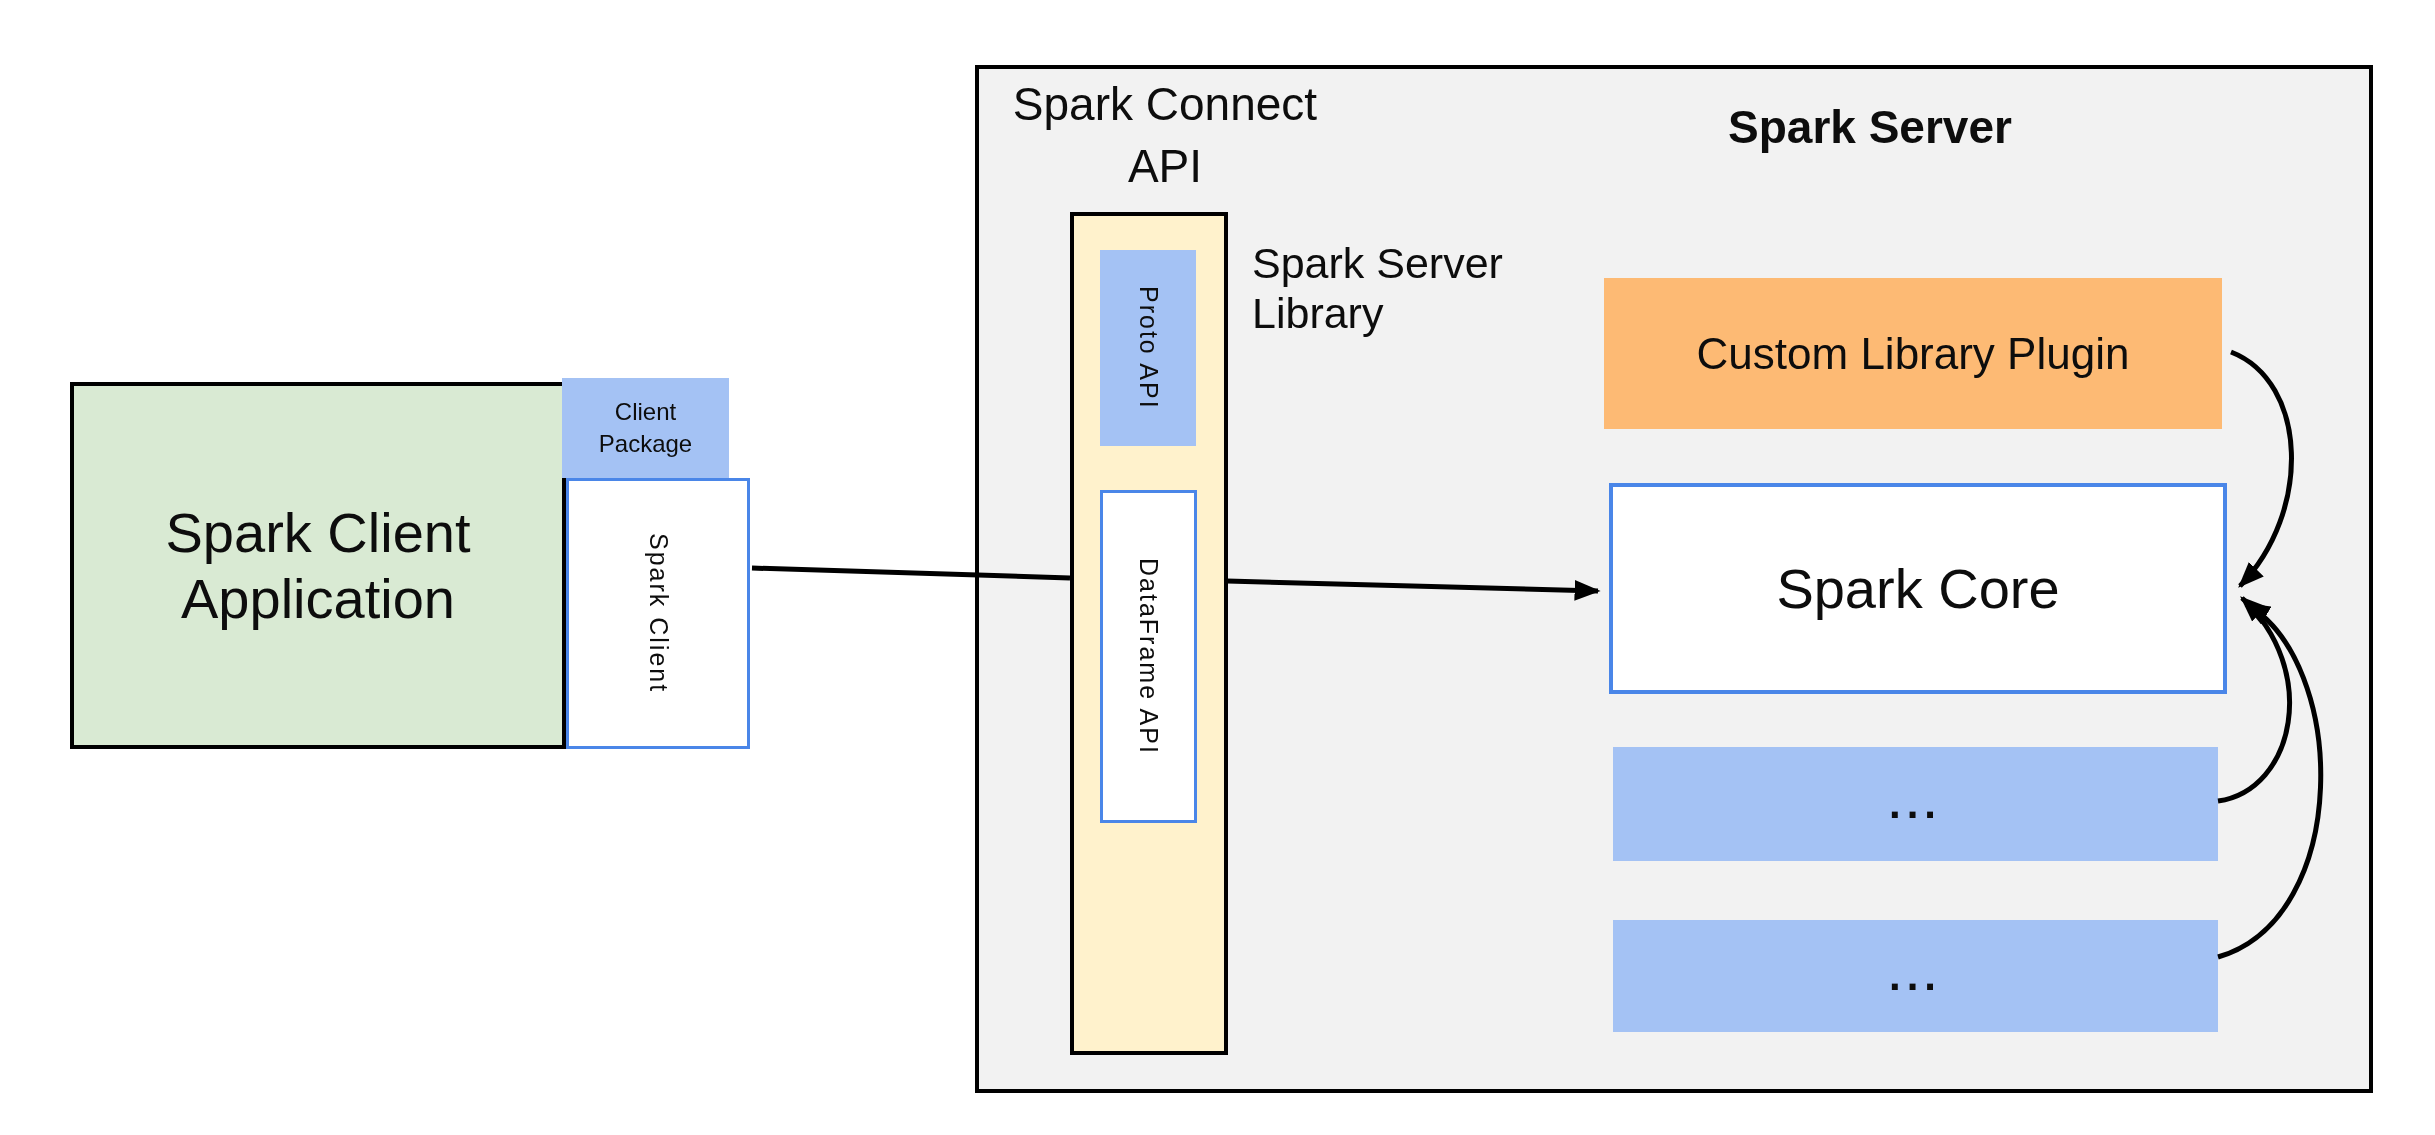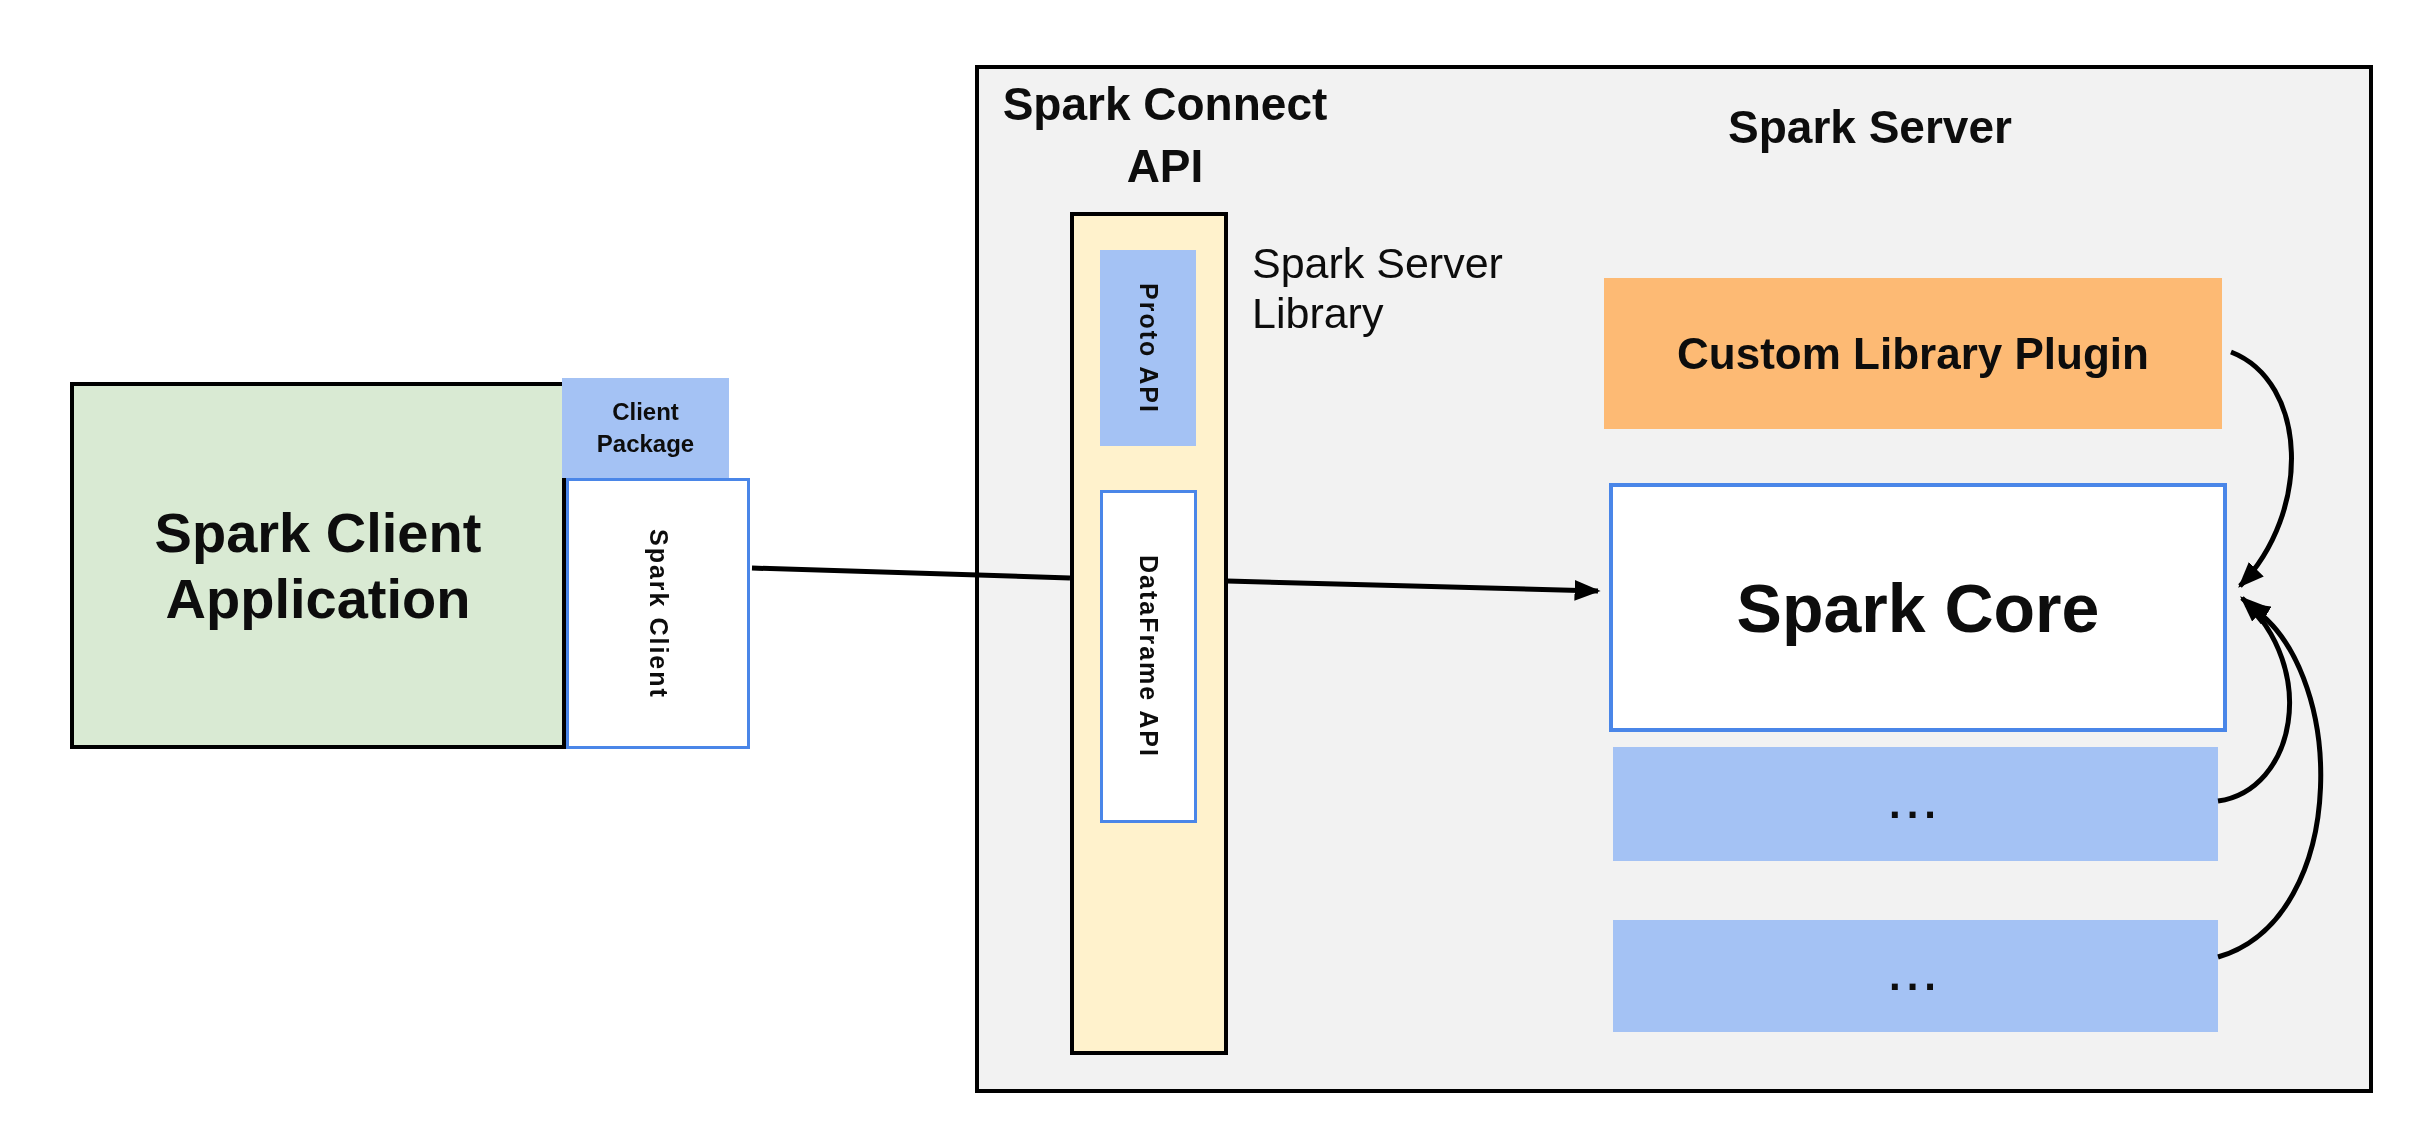--- a/index.html
+++ b/index.html
@@ -12,21 +12,20 @@
     color: #0d0d0d;
     overflow: hidden;
   }
   .abs { position: absolute; box-sizing: border-box; }
   .pre { white-space: pre-line; }
   .center-text {
     display: flex;
     align-items: center;
     justify-content: center;
     text-align: center;
-    font-weight: bold;
   }
   
   .outer-box {
     left: 975px; top: 65px; width: 1398px; height: 1028px;
     background: #f2f2f2;
     border: 4px solid #000000;
   }
   .connect-title {
     left: 990px; top: 70px; width: 350px; height: 130px;
     font-size: 46px; line-height: 62px;
@@ -77,24 +76,24 @@
     background: #ffffff;
     border: 3px solid #4a86e8;
   }
   
   .plugin-box {
     left: 1604px; top: 278px; width: 618px; height: 151px;
     background: #fdba74;
     font-size: 44px;
   }
   .core-box {
-    left: 1609px; top: 483px; width: 618px; height: 249px;
+    left: 1609px; top: 483px; width: 618px; height: 211px;
     background: #ffffff;
     border: 4px solid #4a86e8;
-    font-size: 68px;
+    font-size: 56px;
   }
   .dots-box-1 {
     left: 1613px; top: 747px; width: 605px; height: 114px;
     background: #a4c2f4;
     font-size: 42px; font-weight: bold; letter-spacing: 6px;
   }
   .dots-box-2 {
     left: 1613px; top: 920px; width: 605px; height: 112px;
     background: #a4c2f4;
     font-size: 42px; font-weight: bold; letter-spacing: 6px;

